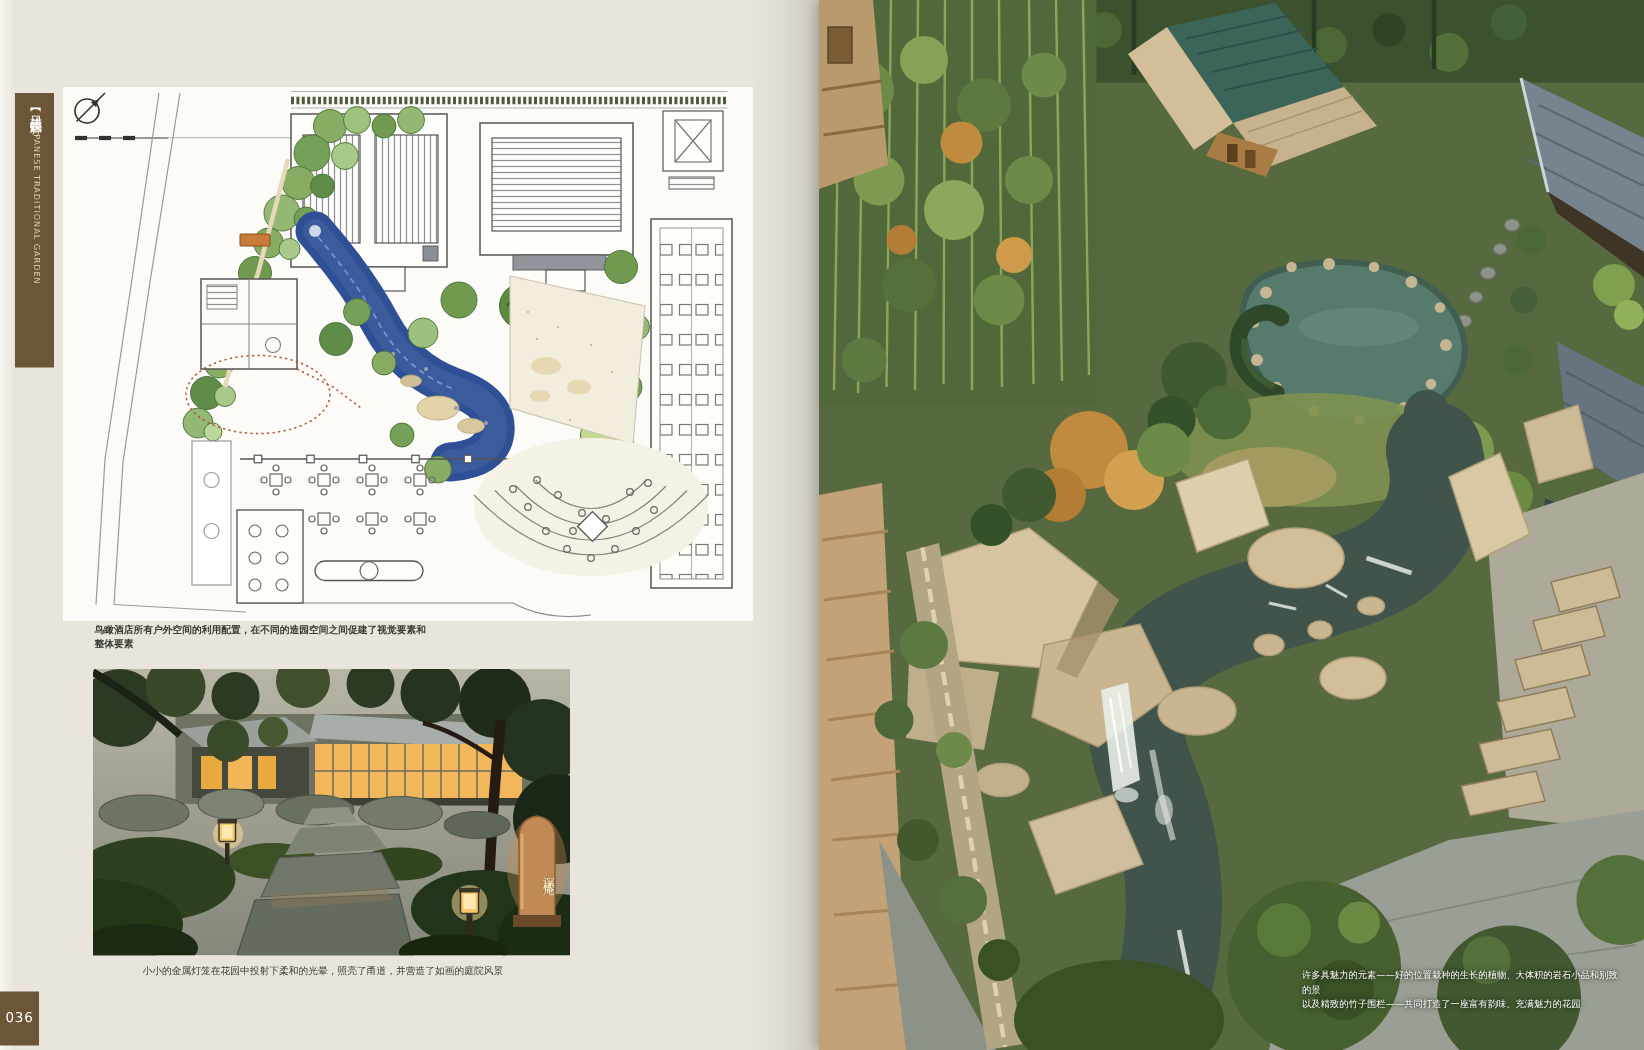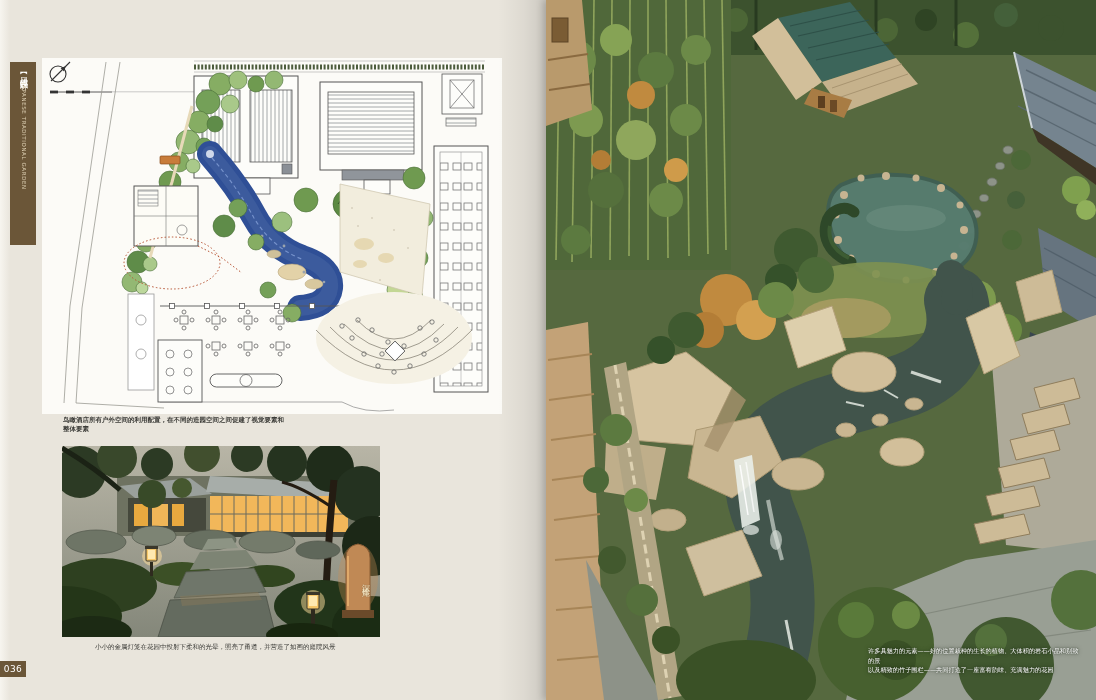--- a/index.html
+++ b/index.html
@@ -7,21 +7,21 @@
           font-family:"DejaVu Sans","Liberation Sans",sans-serif;}
   .edge-strip{position:absolute;left:0;top:0;width:10px;height:100%;
               background:linear-gradient(90deg,#f7f5ef,#e9e5dc);}
   .gutter{position:absolute;left:498px;top:0;width:48px;height:100%;
           background:linear-gradient(90deg,rgba(0,0,0,0) 0%,rgba(0,0,0,0.05) 55%,rgba(0,0,0,0.13) 100%);}
   .side-tab{position:absolute;left:10px;top:62px;width:26px;height:183px;background:#6b5638;
             display:flex;flex-direction:column;align-items:center;padding-top:7px;box-sizing:border-box;overflow:hidden;}
   .tab-cn{writing-mode:vertical-rl;color:#ffffff;font-size:8px;letter-spacing:1px;line-height:1;}
   .tab-en{writing-mode:vertical-rl;text-orientation:sideways;color:#d9cbae;font-size:5.5px;
           letter-spacing:0.6px;margin-top:6px;line-height:1;}
-  .page-num{position:absolute;left:0;top:661px;width:26px;height:16px;background:#6b5638;color:#fff;
+  .page-num{position:absolute;left:0;top:661px;width:26px;height:36px;background:#6b5638;color:#fff;
             font-size:9px;display:flex;align-items:center;justify-content:center;letter-spacing:0.5px;text-align:center;}
   .plan-wrap{position:absolute;left:42px;top:58px;width:460px;height:356px;background:#fcfbf7;}
   .plan-wrap svg{width:100%;height:100%;display:block;}
   .caption{position:absolute;font-size:6.5px;color:#3b3b37;line-height:1.45;}
   .caption-plan{left:63px;top:416px;width:320px;font-weight:bold;}
   .caption-photo{left:63px;top:643px;width:340px;margin-left:32px;}
   .photo-night{position:absolute;left:62px;top:446px;width:318px;height:191px;overflow:hidden;}
   .photo-night svg{width:100%;height:100%;display:block;}
   .stele-text{position:absolute;left:284px;top:106px;width:24px;height:58px;writing-mode:vertical-rl;
               font-size:8px;color:#f6e8c4;letter-spacing:2px;text-align:center;

